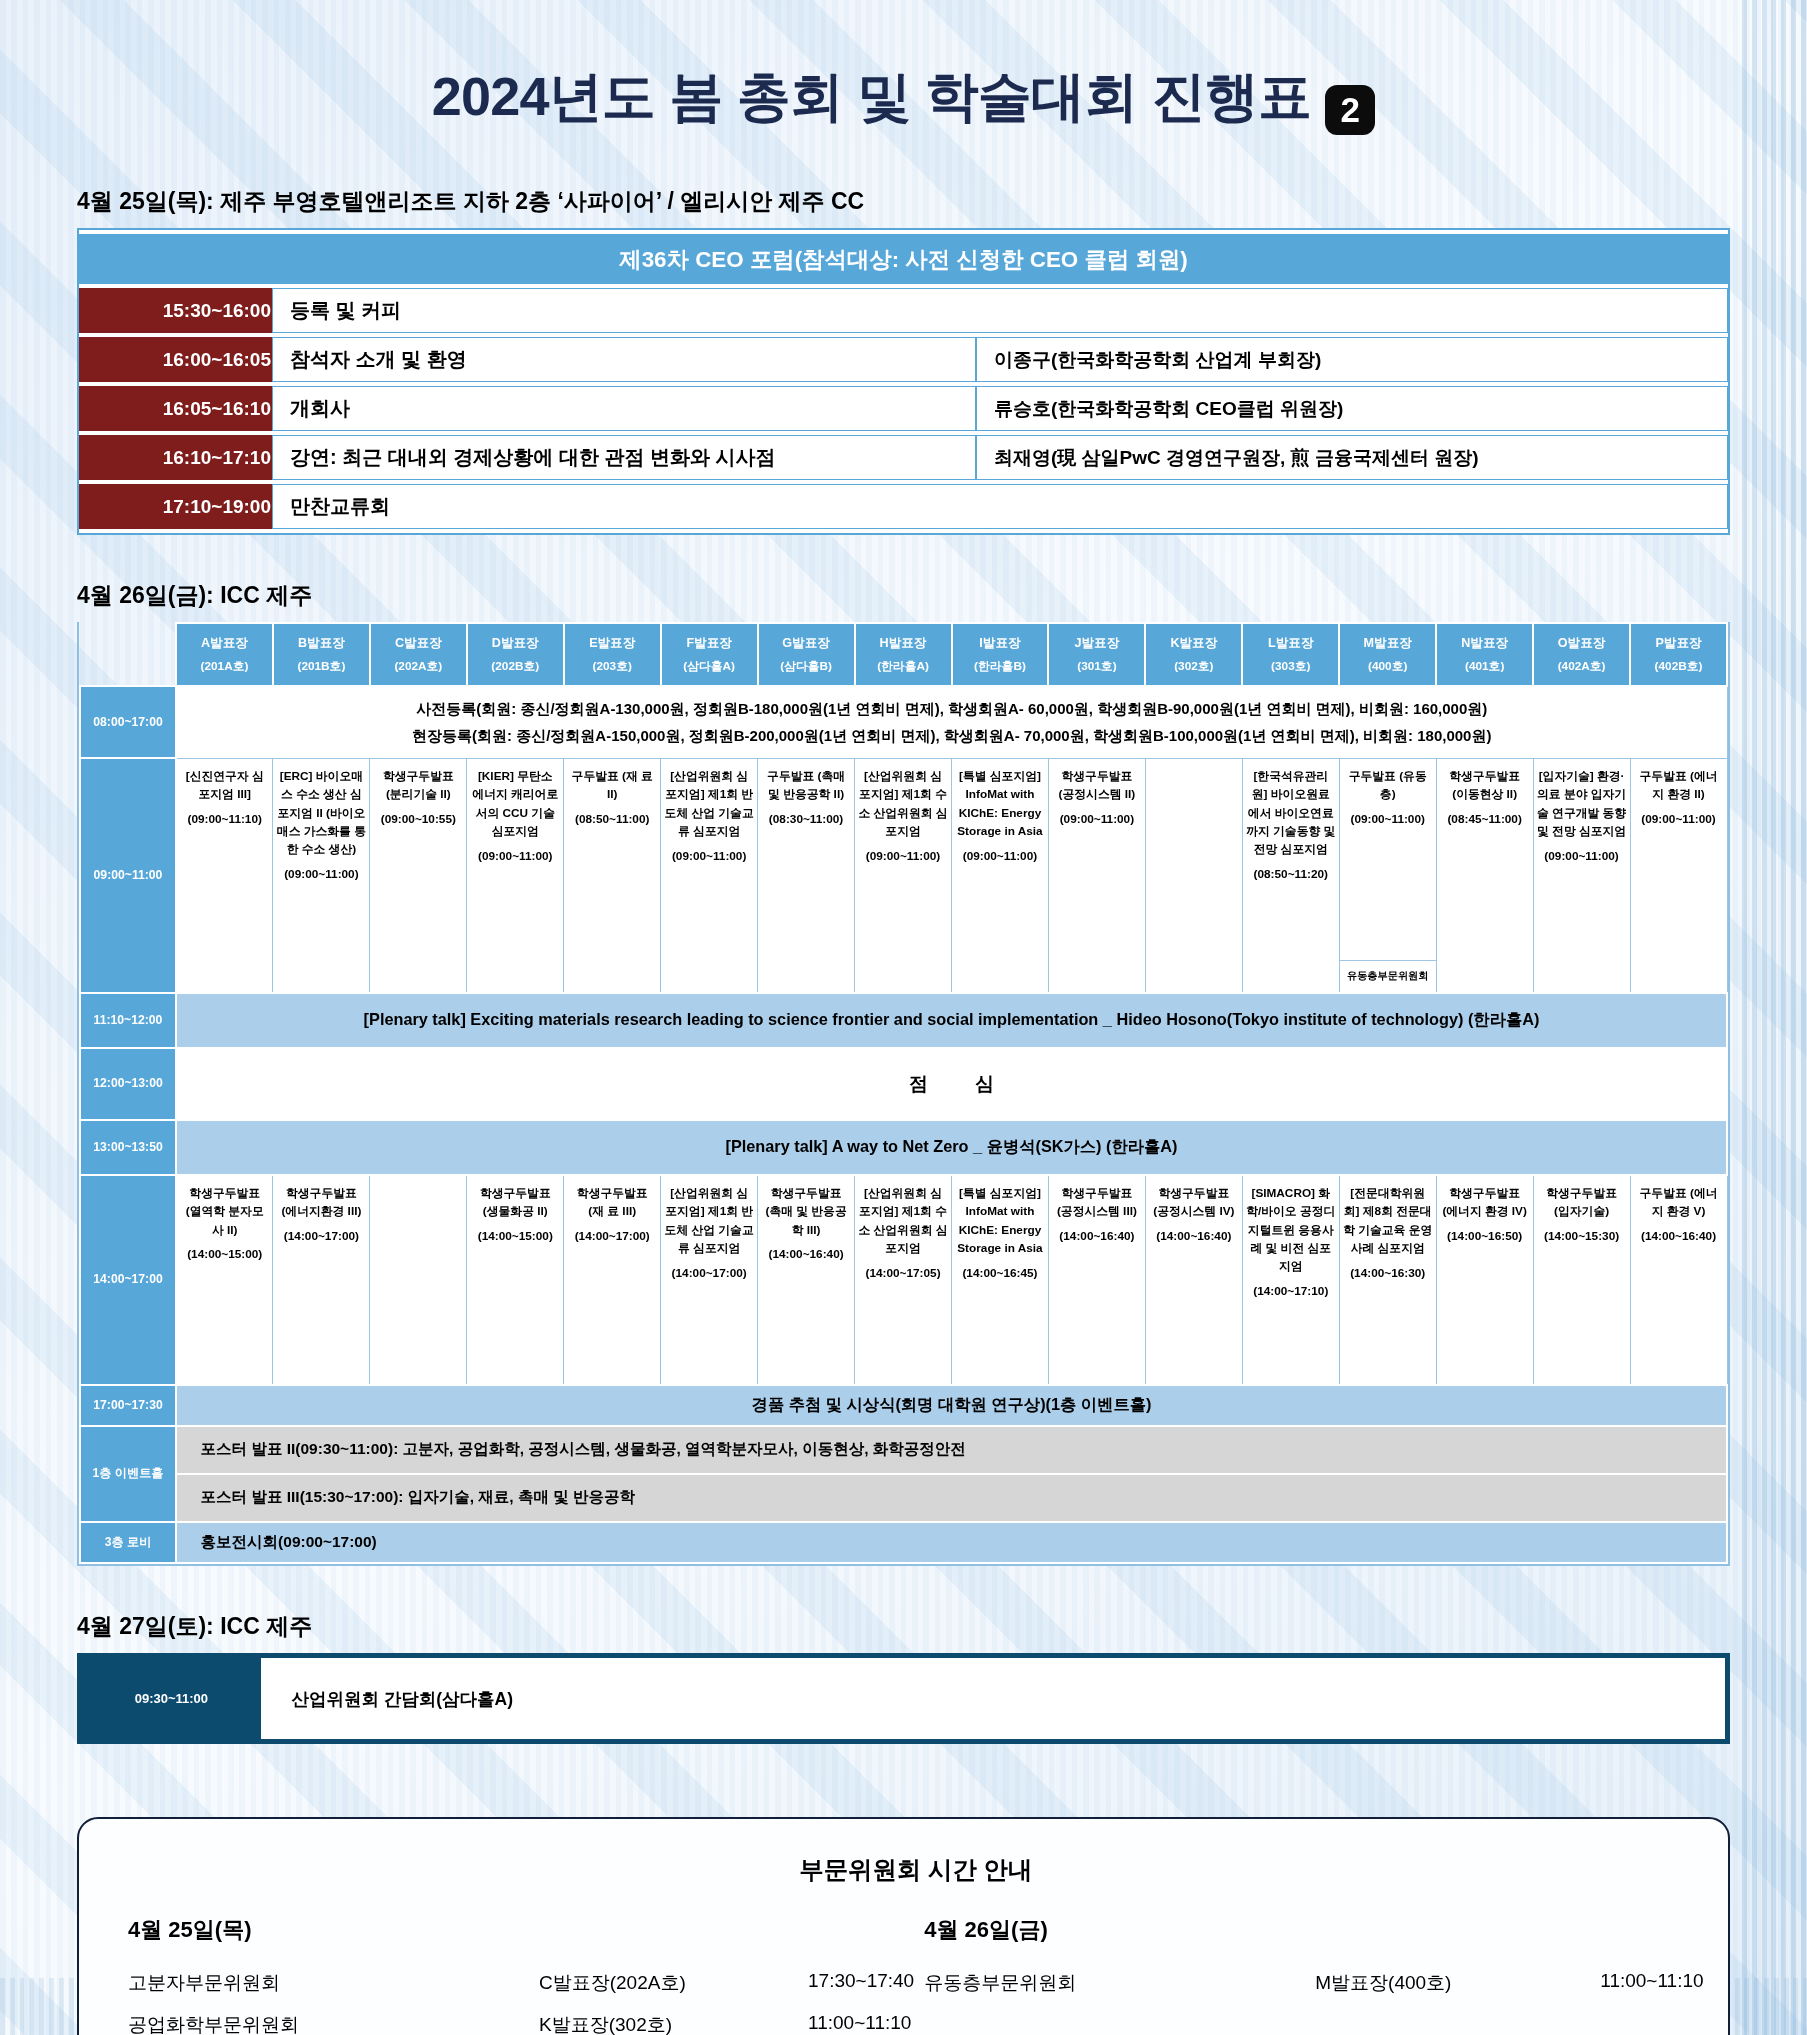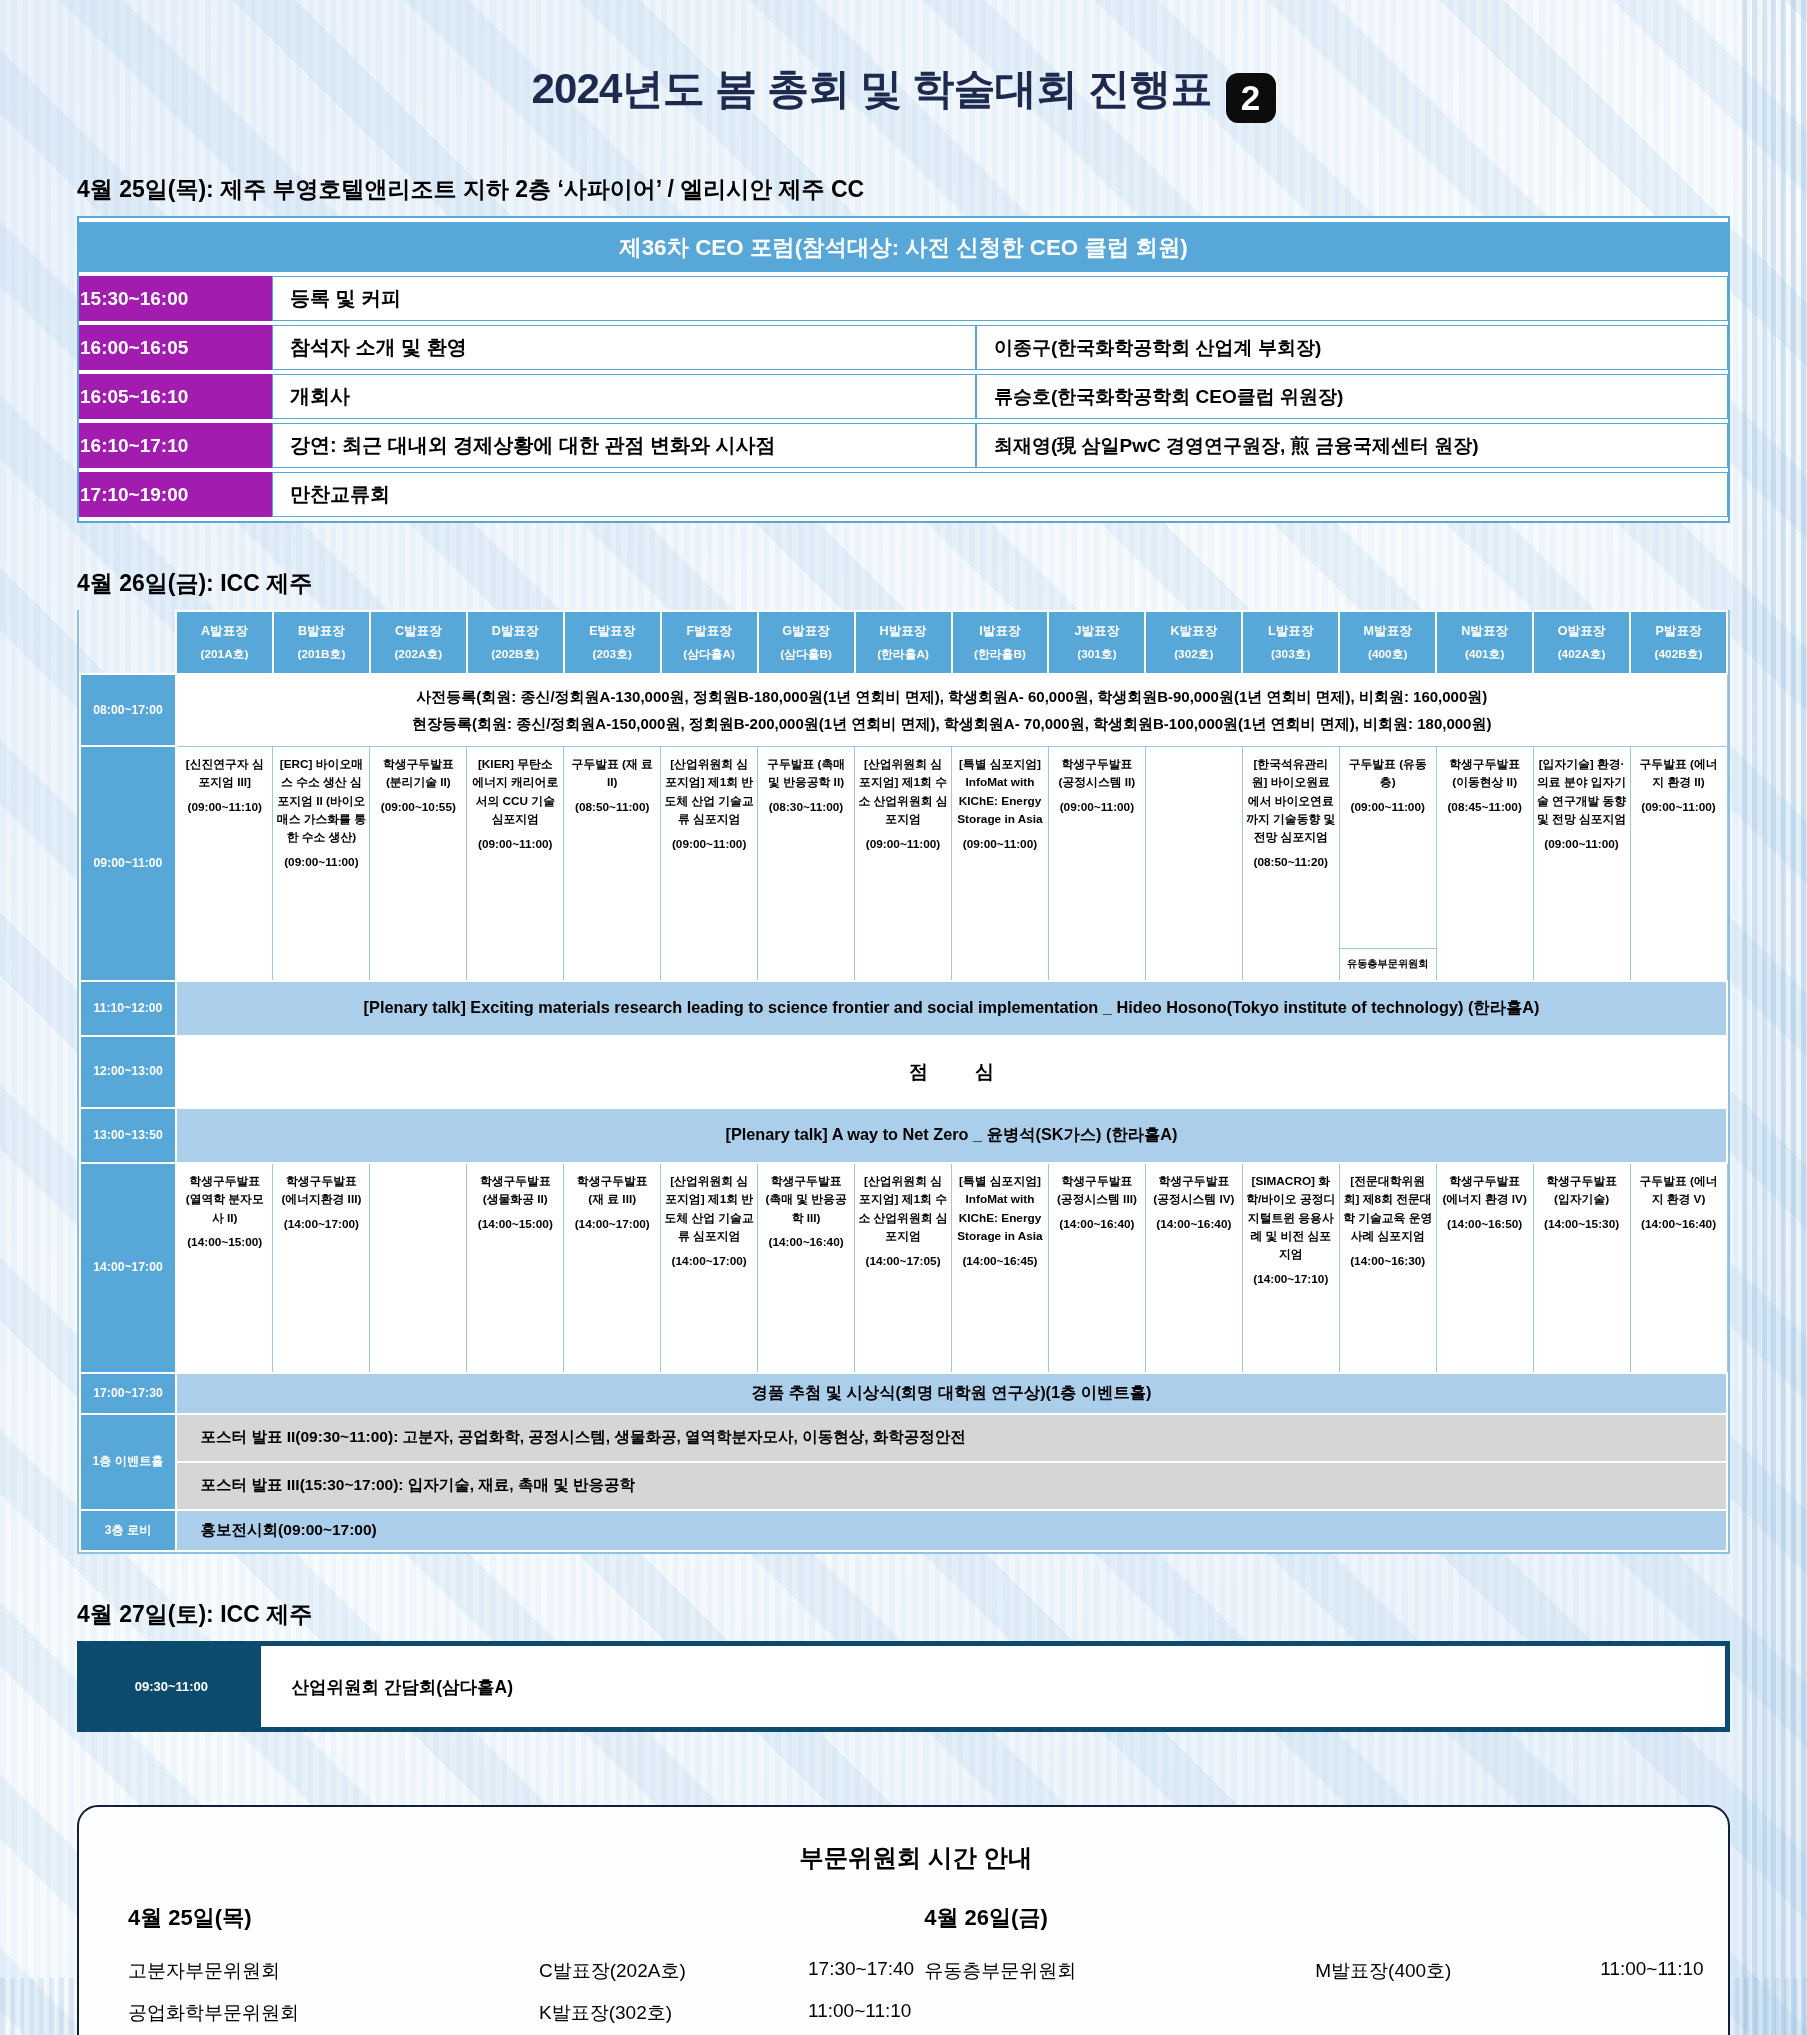--- a/index.html
+++ b/index.html
@@ -9,32 +9,32 @@
     repeating-linear-gradient(45deg, rgba(150,195,230,0.16) 0 45px, rgba(255,255,255,0) 45px 122px),
     linear-gradient(135deg,#e9f1fa 0%,#f8fbfe 45%,#e2edf8 100%);}
   .rib-right{position:absolute;top:0;right:0;width:65px;height:100%;
     background:repeating-linear-gradient(90deg, rgba(120,170,210,.28) 0 4.9px, rgba(255,255,255,0) 4.9px 9.8px);}
   .rib-bottom{position:absolute;bottom:0;left:0;width:100%;height:57px;
     background:repeating-linear-gradient(90deg, rgba(120,170,210,.18) 0 4.9px, rgba(255,255,255,0) 4.9px 9.8px);}
   .wrap{position:relative;width:1653px;margin:0 0 0 77px;z-index:2;}
 
   
   .title-row{padding-top:61px;text-align:center;}
-  .page-title{display:inline-block;font-size:42px;font-weight:800;color:#1b2a4e;letter-spacing:-0.8px;}
+  .page-title{display:inline-block;font-size:54px;font-weight:800;color:#1b2a4e;letter-spacing:-0.8px;}
   .badge{display:inline-block;vertical-align:middle;width:50px;height:50px;margin-left:14px;margin-top:-7.3px;
     background:#0c0c0c;border-radius:12.2px;color:#fff;font-size:35px;font-weight:800;line-height:50px;text-align:center;}
 
   .sec-head{font-size:23px;font-weight:800;margin:45px 0 11.4px 0;}
   .sec-head.first{margin-top:51px;}
 
   
   table.ceo{width:100%;border-collapse:separate;border-spacing:0 4.1px;border:2.4px solid #57a7d9;background:#fff;}
   .ceo td{vertical-align:middle;margin-top:24px;}
   .ceo .hdr{background:#57a7d9;color:#fff;font-size:22.4px;font-weight:800;text-align:center;height:48px;}
-  .ceo .t{width:191px;background:#a21caf;color:#fff;font-size:19px;font-weight:700;text-align:left;height:43px;}
+  .ceo .t{width:191px;background:#7f1d1d;color:#fff;font-size:19px;font-weight:700;text-align:right;height:43px;}
   .ceo .item{border:1.6px solid #57a7d9;font-size:20px;font-weight:700;padding:4.1px 17px;}
   .ceo .person{border:1.6px solid #57a7d9;width:716px;font-size:19px;font-weight:700;padding:4.1px 17px;}
 
   
   .gridwrap{border-left:2.4px solid #8fc0e2;border-right:2.4px solid #8fc0e2;border-bottom:2.4px solid #8fc0e2;}
   table.grid{border-collapse:collapse;width:100%;table-layout:fixed;}
   .grid col.tc{width:96px;}
   .grid td{vertical-align:top;}
   .grid tr.hdr td{background:#57a7d9;color:#fff;border:2.4px solid #fff;text-align:center;vertical-align:middle;
     height:61px;font-weight:700;padding:0;}

